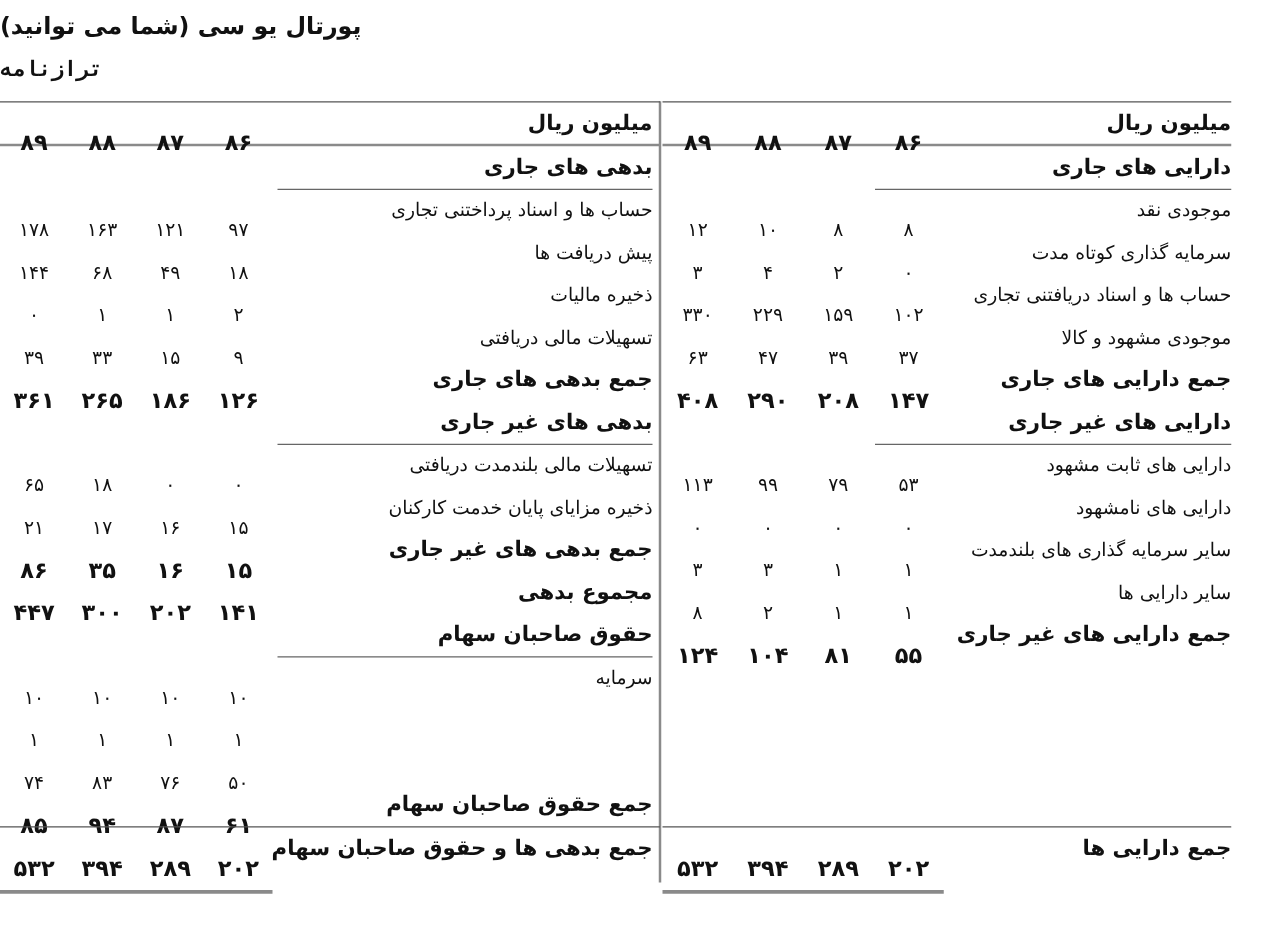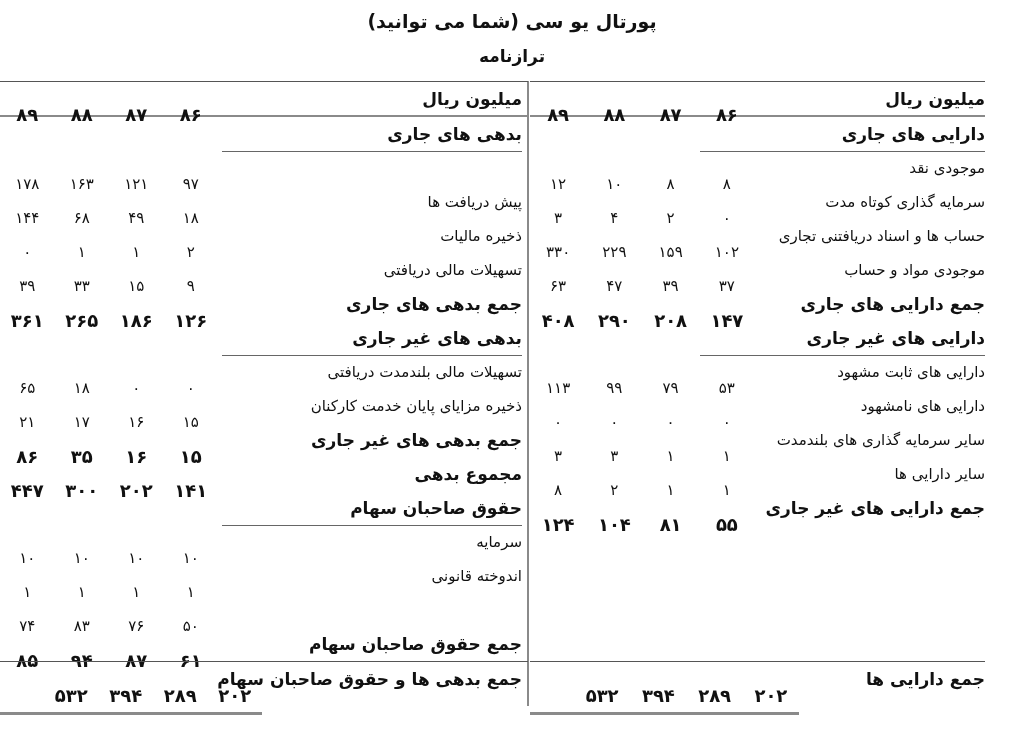--- a/index.html
+++ b/index.html
@@ -1,41 +1,41 @@
 <!DOCTYPE html>
 <html><head>
 <meta charset="utf-8">
 <style>
   html, body { margin: 0; padding: 0; background: #ffffff; }
   body { width: 1024px; height: 743px; position: relative; overflow: hidden;
          font-family: "DejaVu Sans", sans-serif; color: #111; }
-  .title { position: absolute; left: 0; width: 1024px; text-align: center; font-weight: bold; }
+  .title { position: absolute; left: 0; width: 1024px; font-weight: bold; }
   .title.main { top: 10px; font-size: 19px; }
-  .title.sub { top: 46px; font-size: 17px; }
+  .title.sub { top: 46px; font-size: 17px; font-family: Liberation Mono, monospace; }
 
   .half { position: absolute; top: 81px; }
   .half.right { left: 530px; width: 455px; }
   .half.left { left: 0px; width: 528px; }
   .vsep { position: absolute; left: 527px; top: 81px; width: 2px; height: 625px; background: #8a8a8a; }
 
   .row { position: relative; height: 34px; direction: rtl; }
   .row.header { height: 33px; border-top: 1.5px solid #555; border-bottom: 2px solid #8a8a8a; }
   .label { position: absolute; top: 0; height: 100%; display: flex; align-items: center;
            white-space: nowrap; font-size: 15px; text-align: right; }
   .right .label { right: 0; width: 285px; }
   .left .label { right: 6px; width: 300px; }
   .label.bold { font-weight: bold; font-size: 17px; }
   .row.section .label { border-bottom: 1.5px solid #666; }
   .vals { position: absolute; top: 16px; height: 100%; display: flex; direction: ltr; }
   .right .vals { left: 0; width: 225px; }
   .left .vals { left: 0; width: 218px; }
   .val { width: 25%; text-align: center; display: flex; align-items: center; justify-content: center; font-size: 15px; }
   .val.bold { font-weight: bold; font-size: 18px; }
   .row.grand { border-top: 1.5px solid #555; }
-  .row.grand .vals { border-bottom: 3px solid #8a8a8a; padding-left: 44px; }
+  .row.grand .vals { border-bottom: 3px solid #8a8a8a; }
   .spacer { height: 34px; }
 </style>
 </head>
 <body>
 
 <div class="title main">پورتال یو سی (شما می توانید)</div>
 <div class="title sub">ترازنامه</div>
 
 <div class="vsep"></div>
 
@@ -73,21 +73,21 @@
     <div class="row item">
       <div class="label">حساب ها و اسناد دریافتنی تجاری</div>
       <div class="vals">
         <div class="val">۳۳۰</div>
         <div class="val">۲۲۹</div>
         <div class="val">۱۵۹</div>
         <div class="val">۱۰۲</div>
       </div>
     </div>
     <div class="row item">
-      <div class="label">موجودی مواد و حساب</div>
+      <div class="label">موجودی مشهود و کالا</div>
       <div class="vals">
         <div class="val">۶۳</div>
         <div class="val">۴۷</div>
         <div class="val">۳۹</div>
         <div class="val">۳۷</div>
       </div>
     </div>
     <div class="row total">
       <div class="label bold">جمع دارایی های جاری</div>
       <div class="vals">
@@ -166,20 +166,21 @@
         <div class="val bold">۸۹</div>
         <div class="val bold">۸۸</div>
         <div class="val bold">۸۷</div>
         <div class="val bold">۸۶</div>
       </div>
     </div>
     <div class="row section">
       <div class="label bold">بدهی های جاری</div>
     </div>
     <div class="row item">
+      <div class="label">حساب ها و اسناد پرداختنی تجاری</div>
       <div class="vals">
         <div class="val">۱۷۸</div>
         <div class="val">۱۶۳</div>
         <div class="val">۱۲۱</div>
         <div class="val">۹۷</div>
       </div>
     </div>
     <div class="row item">
       <div class="label">پیش دریافت ها</div>
       <div class="vals">
@@ -261,21 +262,20 @@
     <div class="row item">
       <div class="label">سرمایه</div>
       <div class="vals">
         <div class="val">۱۰</div>
         <div class="val">۱۰</div>
         <div class="val">۱۰</div>
         <div class="val">۱۰</div>
       </div>
     </div>
     <div class="row item">
-      <div class="label">اندوخته قانونی</div>
       <div class="vals">
         <div class="val">۱</div>
         <div class="val">۱</div>
         <div class="val">۱</div>
         <div class="val">۱</div>
       </div>
     </div>
     <div class="row item">
       <div class="vals">
         <div class="val">۷۴</div>

